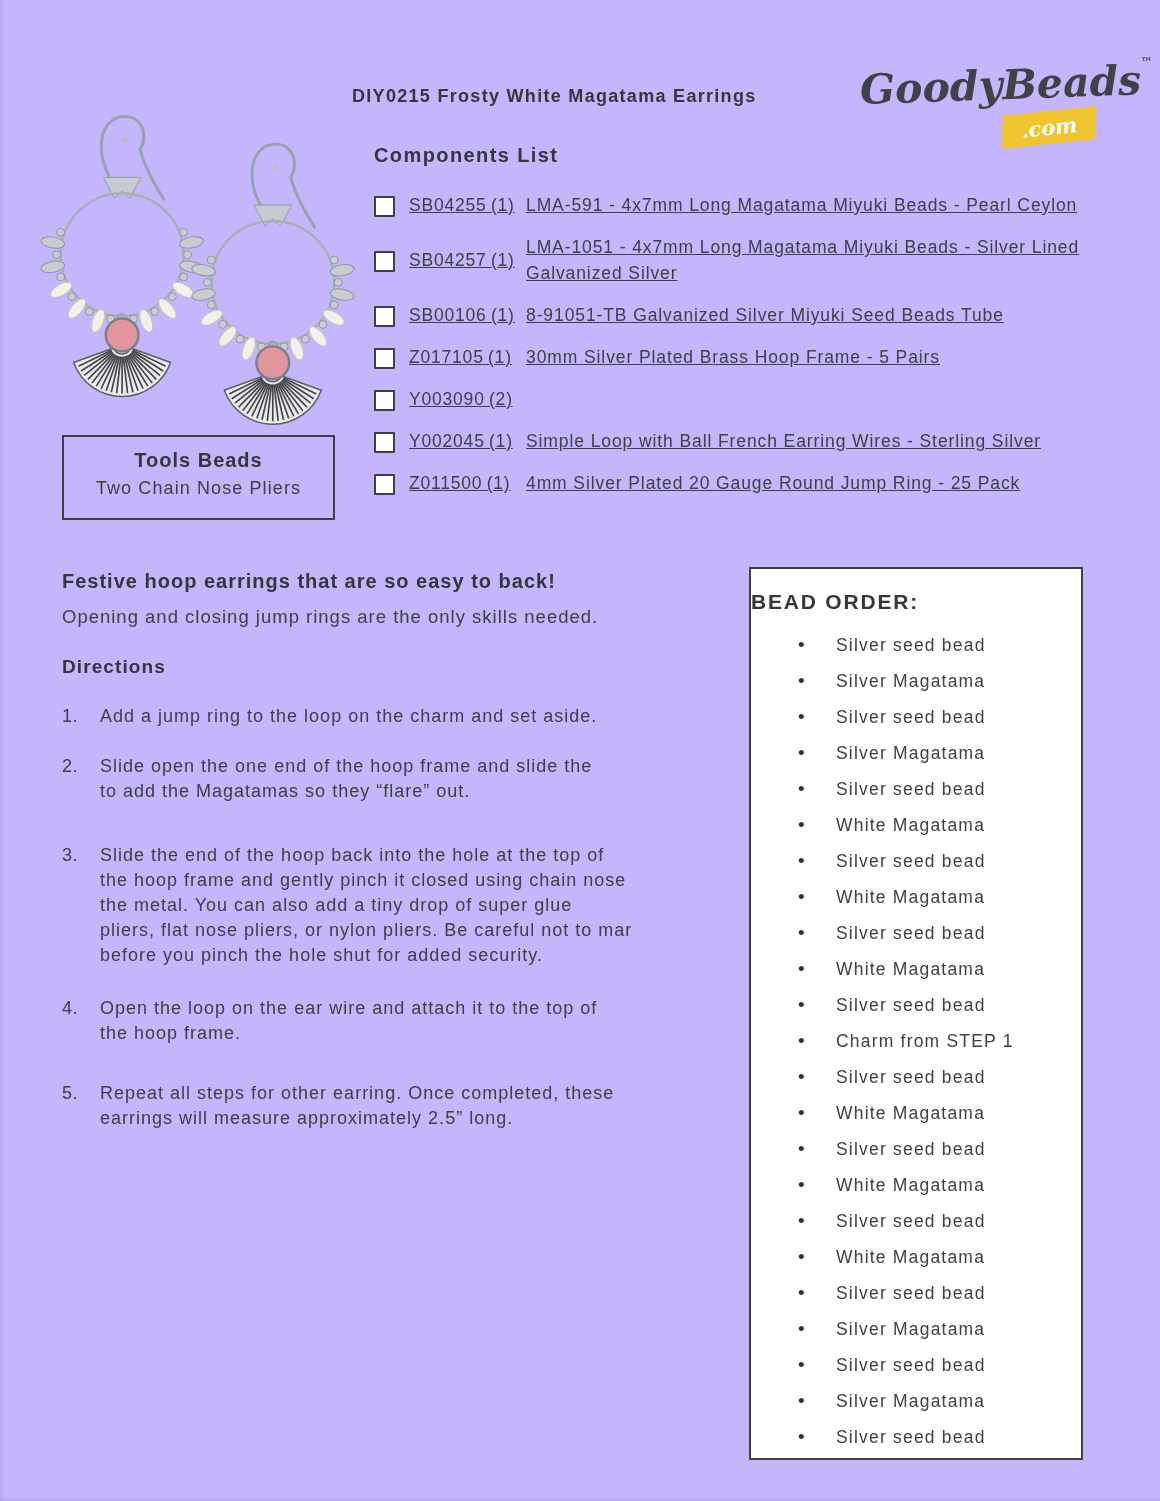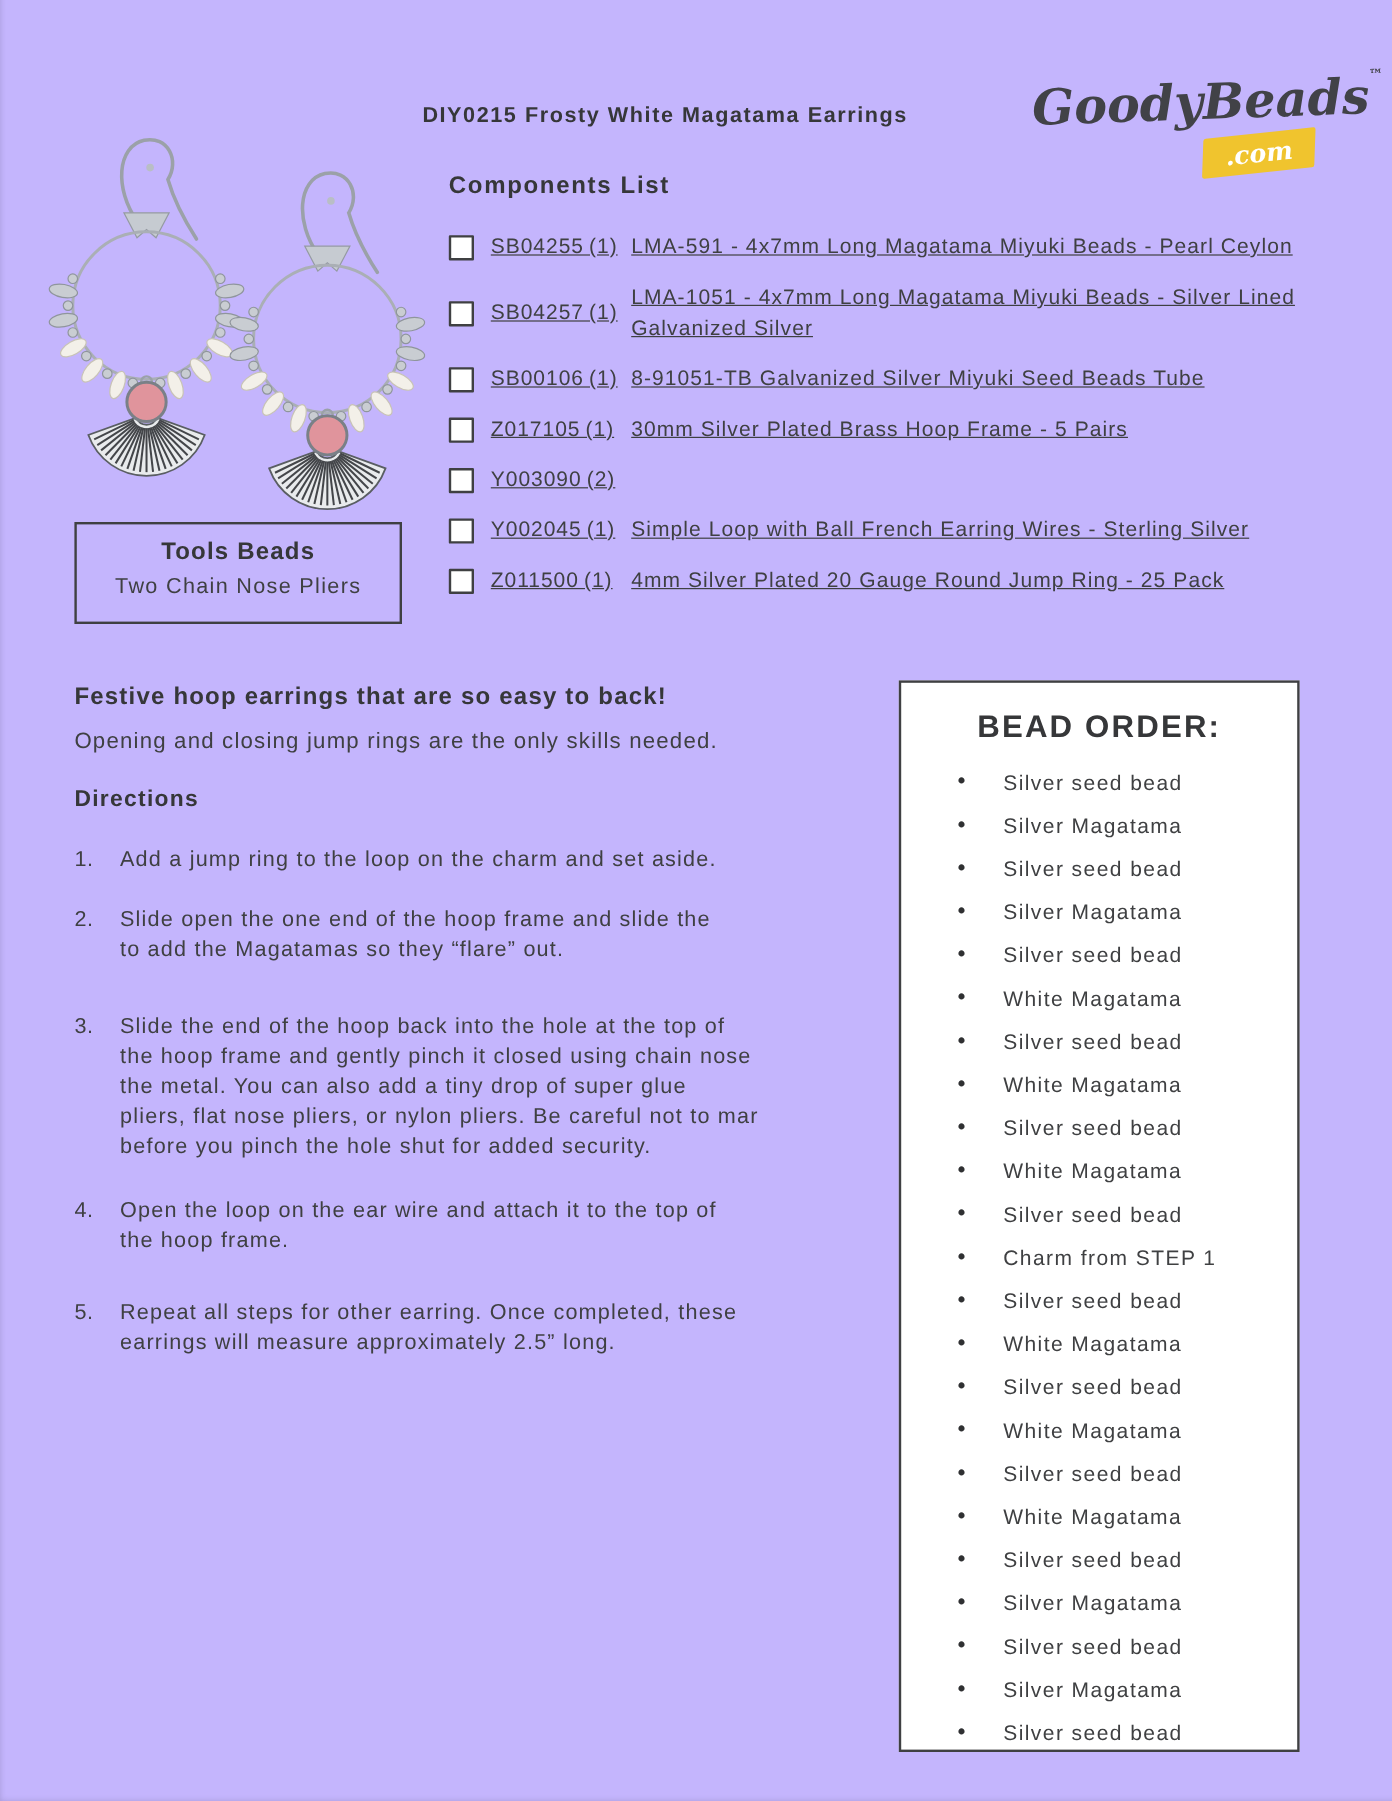--- a/index.html
+++ b/index.html
@@ -53,21 +53,21 @@
   .dir-step:nth-child(2){margin-bottom:39px;}
   .dir-step:nth-child(3){margin-bottom:28px;}
   .dir-step:nth-child(4){margin-bottom:35px;}
   .dir-num{flex:0 0 38px; font-size:18px; letter-spacing:0.5px; line-height:25px;}
   .dir-text{flex:1 1 auto; font-size:18px; letter-spacing:1px; line-height:25px;}
   .dir-text div{white-space:nowrap;}
 
   
   .bead-box{left:749px; top:567px; width:334px; height:893px; box-sizing:border-box;
     border:2px solid #3f4042; background:#fff;}
-  .bead-title{margin-top:21px; text-align:center; font-size:26px; font-weight:bold;
+  .bead-title{margin-top:21px; text-align:left; font-size:21px; font-weight:bold;
     letter-spacing:1.8px; color:#363739;}
   .bead-items{margin-top:13px;}
   .bead-item{display:flex; align-items:center; height:36px; padding-left:47px;}
   .bead-bullet{flex:0 0 38px; font-size:19px; color:#2f3032;}
   .bead-label{font-size:17.5px; letter-spacing:1.2px;}
 </style>
 </head>
 <body>
 
 <div class="page">

